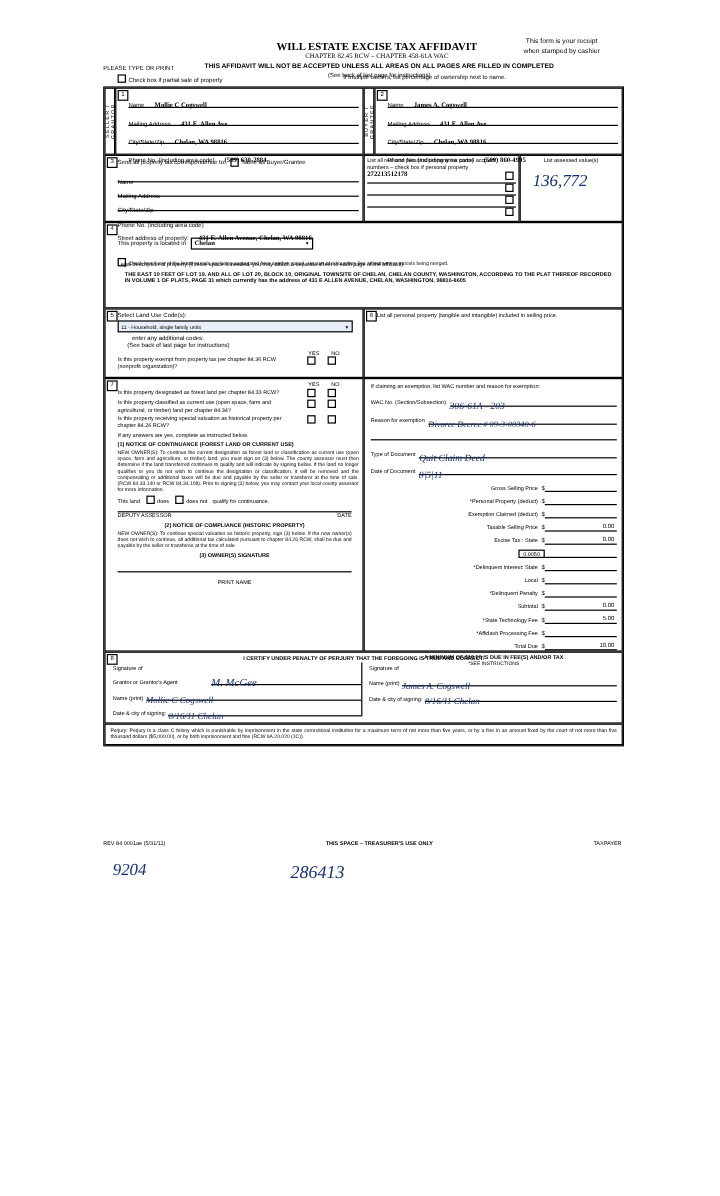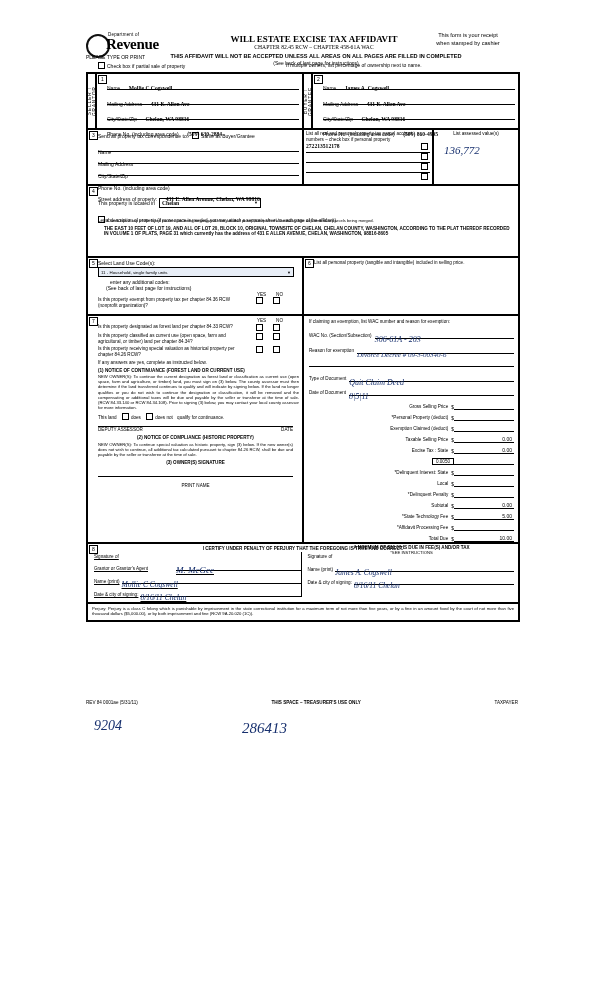--- a/index.html
+++ b/index.html
@@ -37,25 +37,20 @@
   .amt{font-size:5px;text-align:right;padding-right:2px;}
   .footer{position:absolute;left:0;top:672px;width:432px;font-size:4.6px;}
 </style>
 </head>
 <body>
 
 <div class="page">
   <div class="sheet">
 
     <div class="hdr">
-      <div class="logo">
-        <div class="circ"></div>
-        <div class="dept">Department of</div>
-        <div class="rev">Revenue</div>
-      </div>
       <div class="title">WILL ESTATE EXCISE TAX AFFIDAVIT</div>
       <div class="sub1">CHAPTER 82.45 RCW – CHAPTER 458-61A WAC</div>
       <div class="sub2">THIS AFFIDAVIT WILL NOT BE ACCEPTED UNLESS ALL AREAS ON ALL PAGES ARE FILLED IN COMPLETED</div>
       <div class="sub3">(See back of last page for instructions)</div>
       <div class="receipt">This form is your receipt</div>
       <div class="receipt2">when stamped by cashier</div>
       <div class="ptp">PLEASE TYPE OR PRINT</div>
       <div class="chk-line">
         <span class="bx"></span><span>Check box if partial sale of property</span>
       </div>
@@ -131,21 +126,21 @@
               </div>
             <div style="height:9px;display:flex;justify-content:space-between;">
                 <span class="fld"></span>
                 <span class="bx"></span>
               </div>
           </div>
         </div>
         <div class="cell" style="width:86px;height:56px;">
           <div class="small" style="padding:1px 2px;text-align:center;">List assessed value(s)</div>
           <div style="position:relative;height:40px;">
-            <div class="hw" style="left:10px;top:6px;font-size:11px;">136,772</div>
+            <div class="hw" style="left:10px;top:6px;font-size:14px;">136,772</div>
           </div>
         </div>
       </div>
 
       <div class="row">
         <div class="cell" style="width:432px;height:72px;">
           <div class="sn">4</div>
           <div style="padding:1px 3px 0 10px;">
             <div style="height:10px;"><span class="lbl">Street address of property:</span>
               <span class="fld" style="margin-left:4px;">431 E. Allen Avenue, Chelan, WA 98816</span></div>
@@ -327,21 +322,21 @@
             <div class="tiny" style="text-align:center;">*SEE INSTRUCTIONS</div>
           </div>
         </div>
       </div>
 
       <div class="row">
         <div class="cell" style="width:432px;height:60px;position:relative;">
           <div class="sn">8</div>
           <div class="small" style="text-align:center;font-weight:bold;padding-top:2px;">I CERTIFY UNDER PENALTY OF PERJURY THAT THE FOREGOING IS TRUE AND CORRECT.</div>
           <div style="display:flex;">
-            <div style="width:216px;padding:2px 0 0 6px;text-decoration:underline;">
+            <div style="width:216px;padding:2px 0 0 6px;">
               <div class="small">Signature of</div>
               <div style="display:flex;align-items:flex-end;">
                 <span class="small" style="width:82px;">Grantor or Grantor's Agent</span>
                 <span class="uline" style="flex:1;height:11px;"><span class="hw" style="position:relative;font-size:9px;">M. McGee</span></span>
               </div>
               <div style="display:flex;align-items:flex-end;margin-top:2px;">
                 <span class="small">Name (print)</span>
                 <span class="uline" style="flex:1;margin-left:2px;height:10px;"><span class="hw" style="position:relative;font-size:7.5px;">Mollie C Cogswell</span></span>
               </div>
               <div style="display:flex;align-items:flex-end;margin-top:2px;">

